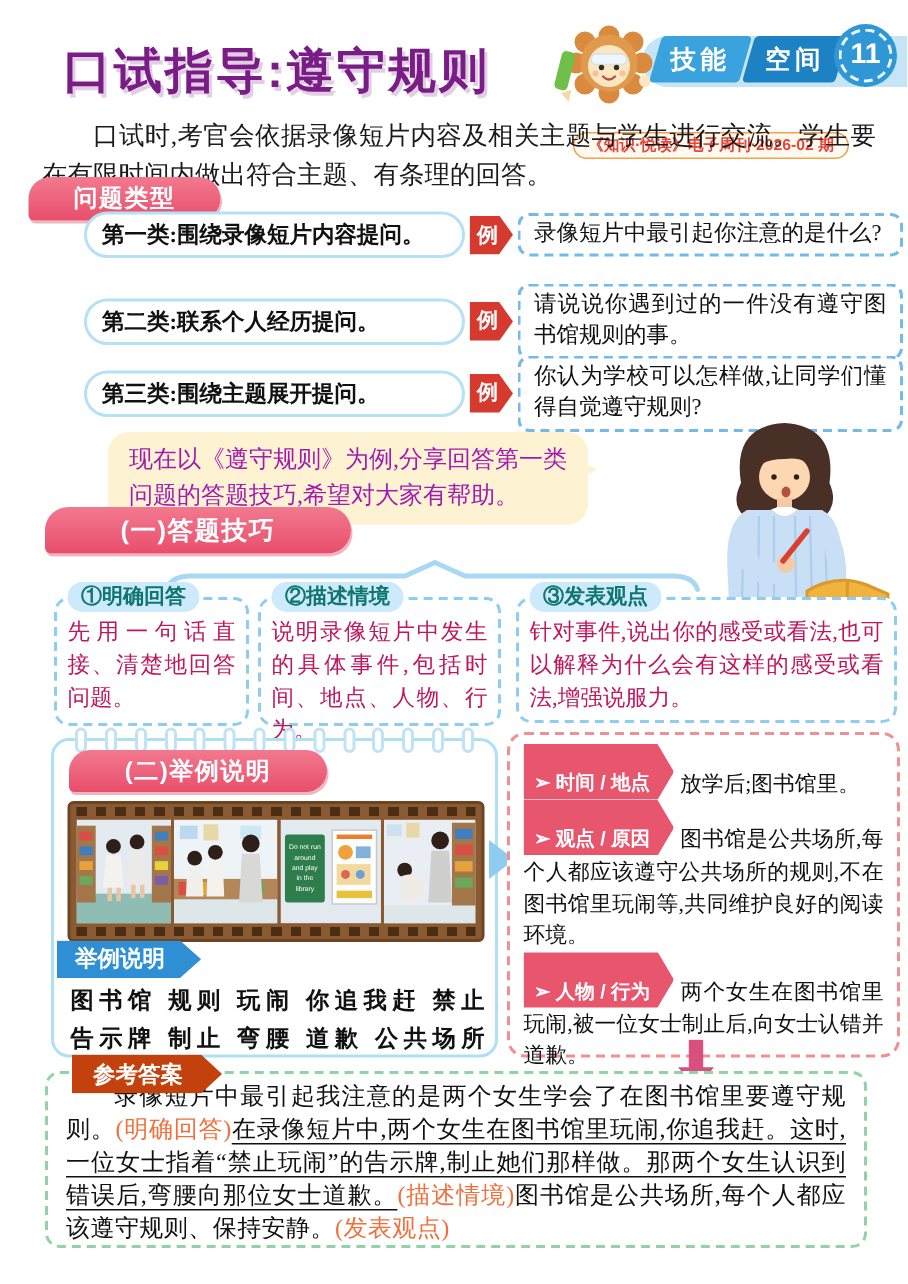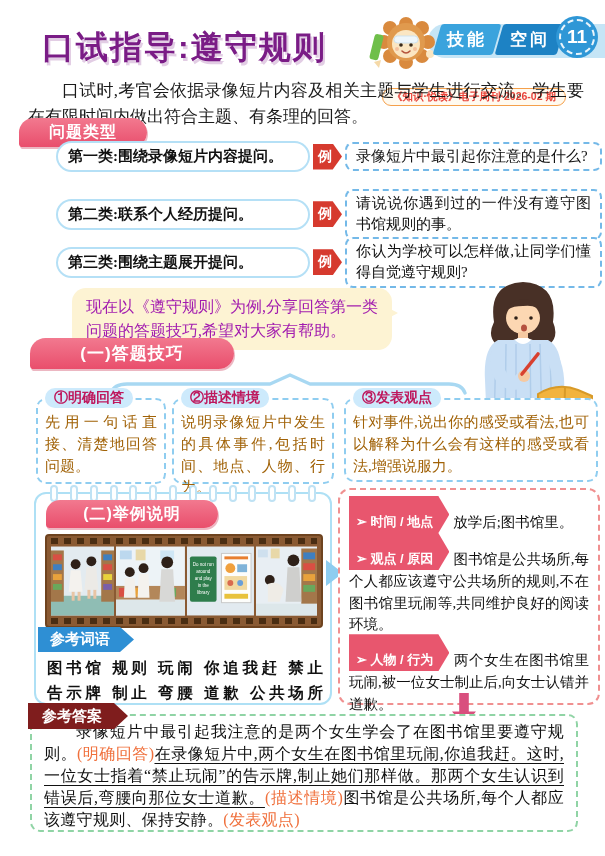--- a/index.html
+++ b/index.html
@@ -60,22 +60,22 @@
   .teacher { position:absolute; left:442px; top:276px; }
 
   
   .subtitle { position:absolute; left:228px; top:334px; font-family:"Liberation Sans",sans-serif;
               font-size:27px; font-weight:900; color:#1e88d2; letter-spacing:3px; }
   .bracket { position:absolute; left:105px; top:371px; }
   .stepbox { position:absolute; background:#fff; border:2px dashed #8fcdf0; border-radius:10px;
              padding:12px 7px 4px 7px; }
   .steplabel { position:absolute; top:-12px; left:7px; background:#cdeafc; border-radius:10px;
                padding:1px 9px; font-family:"Liberation Sans",sans-serif; font-size:14px;
-               font-weight:bold; color:#be185d; white-space:nowrap; }
-  .steptext { font-size:15px; line-height:1.45; text-align:justify; color:#a16207; }
+               font-weight:bold; color:#0f766e; white-space:nowrap; }
+  .steptext { font-size:15px; line-height:1.45; text-align:justify; color:#be185d; }
 
   
   .excontainer { position:absolute; left:34px; top:492px; width:298px; height:213px; background:#fff;
                  border:2px solid #aee0f5; border-radius:12px; }
   .rings { position:absolute; top:-9px; left:14px; right:14px; display:flex; justify-content:space-between; }
   .ring { width:8px; height:17px; border:2px solid #bfe2f4; background:#fff; border-radius:6px; }
   .filmstrip { position:absolute; left:9px; top:40px; width:278px; background:#8a5a33;
                border:2px solid #6e431f; border-radius:4px; padding:2px 4px; }
   .sprockets { height:6px; background:repeating-linear-gradient(90deg,#4a2d12 0 7px,transparent 7px 13px); }
   .frames { display:flex; gap:2px; margin:2px 0; }
@@ -323,38 +323,38 @@
           <circle cx="14" cy="34" r="5" fill="#2e2018"></circle>
           <path d="M12,38 Q24,34 28,44 L24,56 L12,56 Z" fill="#efece6"></path>
           <circle cx="38" cy="14" r="6" fill="#2e2018"></circle>
           <path d="M32,21 L44,21 L46,56 L30,56 Z" fill="#cfcfcd"></path>
         </svg>
       </div>
       <div class="sprockets"></div>
     </div>
 
     <div class="pennant" style="left:2px; top:133px; height:25px; padding:0 24px 0 12px; background:#2e8fd4; font-size:15px;">
-      <span>参考词语</span>
+      <span>举例说明</span>
     </div>
     <div class="vocab">
       <div>图书馆 规则 玩闹 你追我赶 禁止</div>
       <div>告示牌 制止 弯腰 道歉 公共场所</div>
     </div>
   </div>
 
   <div class="arrow-right"></div>
 
   <div class="analysis">
     <p><span class="tagpill">➢ 时间 / 地点</span><span>放学后;图书馆里。</span></p>
     <p><span class="tagpill">➢ 观点 / 原因</span><span>图书馆是公共场所,每个人都应该遵守公共场所的规则,不在图书馆里玩闹等,共同维护良好的阅读环境。</span></p>
     <p><span class="tagpill">➢ 人物 / 行为</span><span>两个女生在图书馆里玩闹,被一位女士制止后,向女士认错并道歉。</span></p>
   </div>
 
   <div class="arrow-down"></div>
 
-  <div class="pennant" style="left:28px; top:703px; height:26px; padding:0 26px 0 14px; background:#7f1d1d; font-size:15px; z-index:2;">
+  <div class="pennant" style="left:48px; top:703px; height:26px; padding:0 26px 0 14px; background:#c2410c; font-size:15px; z-index:2;">
     <span>参考答案</span>
   </div>
   <div class="answerbox">
     <p><span>录像短片中最引起我注意的是两个女生学会了在图书馆里要遵守规则。</span><span class="seg-tag">(明确回答)</span><span class="seg-underline">在录像短片中,两个女生在图书馆里玩闹,你追我赶。这时,一位女士指着“禁止玩闹”的告示牌,制止她们那样做。那两个女生认识到错误后,弯腰向那位女士道歉。</span><span class="seg-tag">(描述情境)</span><span>图书馆是公共场所,每个人都应该遵守规则、保持安静。</span><span class="seg-tag">(发表观点)</span></p>
   </div>
 
 </div>
 
 </body></html>

